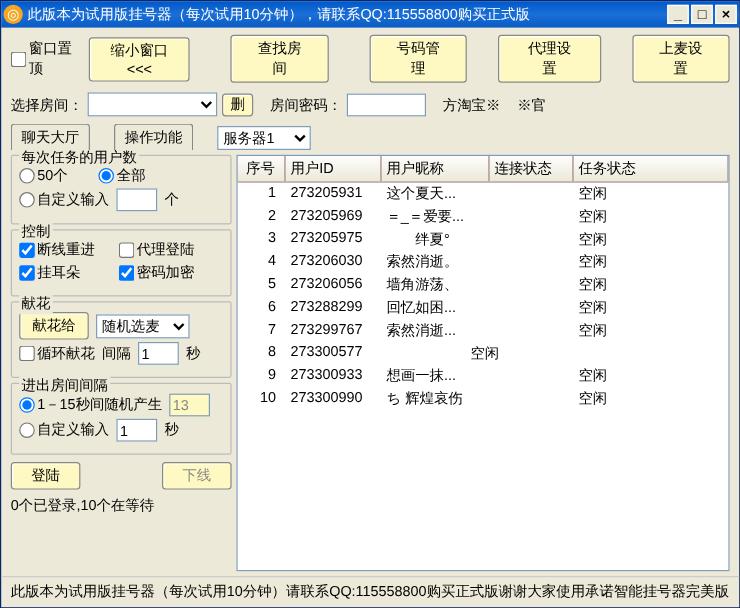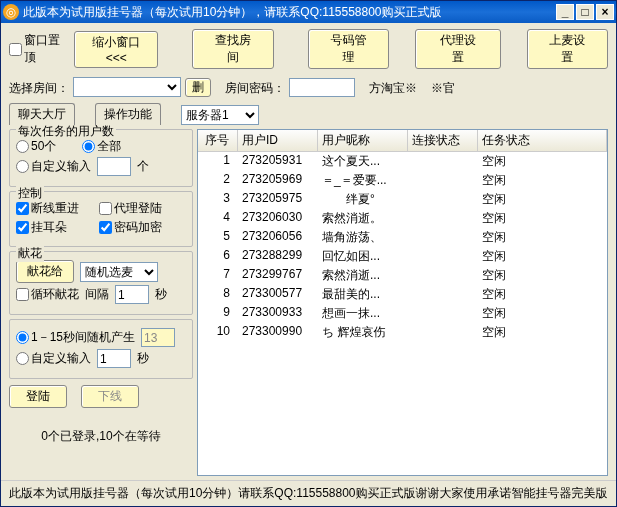--- a/index.html
+++ b/index.html
@@ -18,22 +18,22 @@
 .sel{border:1px solid #7f9db9;background:#fff;height:20px}
 .tabbar{padding:0 8px;display:flex;align-items:flex-end;gap:20px;border-bottom:none}
 .tab{border:1px solid #888;border-bottom:none;background:#ece9d8;padding:2px 8px;border-radius:3px 3px 0 0}
 .main{flex:1;display:flex;padding:4px 8px;gap:4px;overflow:hidden}
 .left{width:184px;display:flex;flex-direction:column;gap:4px}
 .grp{border:1px solid #bbb;padding:6px 6px 8px;position:relative;border-radius:2px}
 .grp .cap{position:absolute;top:-7px;left:6px;background:#ece9d8;padding:0 2px}
 .grp .line{display:flex;align-items:center;gap:6px;margin:2px 0}
 .rad{display:flex;align-items:center;gap:2px}
 .small{width:34px}
-.btns{display:flex;gap:14px;justify-content:flex-start;margin-top:2px}
-.status{text-align:center;margin-top:16px}
+.btns{display:flex;gap:14px;justify-content:space-between;margin-top:2px}
+.status{text-align:left;margin-top:1px}
 .right{flex:1;border:1px solid #7f9db9;background:#fff;display:flex;flex-direction:column;overflow:hidden}
 .thead{display:flex;background:#7f1d1d;border-bottom:1px solid #ccc}
 .th{border-right:1px solid #ccc;padding:2px 4px;background:linear-gradient(#fdfdfd,#ece9d8)}
 .tbody{flex:1;overflow:auto}
 .tr{display:flex}
 .td{padding:1px 4px;white-space:nowrap;overflow:hidden}
 .c0{width:40px;text-align:right;padding-right:8px}
 .c1{width:80px}
 .c2{width:90px}
 .c3{width:70px}
@@ -152,20 +152,21 @@
               <input type="checkbox" style="">
               <span>循环献花</span>
             </label>
           <span>间隔</span>
           <input class="txt small" value="1" style="">
           <span>秒</span>
         </div>
       </div>
 
       <div class="grp">
+        <span class="cap">进出房间间隔</span>
         <div class="line">
           <label class="rad">
               <input type="radio" name="ri" checked="" style="">
               <span>1－15秒间随机产生</span>
             </label>
           <input class="txt small" disabled="" value="13" style="">
         </div>
         <div class="line">
           <label class="rad">
               <input type="radio" name="ri" style="">
@@ -237,21 +238,20 @@
           <div class="tr">
             <div class="td c0">7</div>
             <div class="td c1">273299767</div>
             <div class="td c2">索然消逝...</div>
             <div class="td c3"></div>
             <div class="td c4">空闲</div>
           </div>
           <div class="tr">
             <div class="td c0">8</div>
             <div class="td c1">273300577</div>
-            <div class="td c2">最甜美的...</div>
             <div class="td c3"></div>
             <div class="td c4">空闲</div>
           </div>
           <div class="tr">
             <div class="td c0">9</div>
             <div class="td c1">273300933</div>
             <div class="td c2">想画一抹...</div>
             <div class="td c3"></div>
             <div class="td c4">空闲</div>
           </div>

